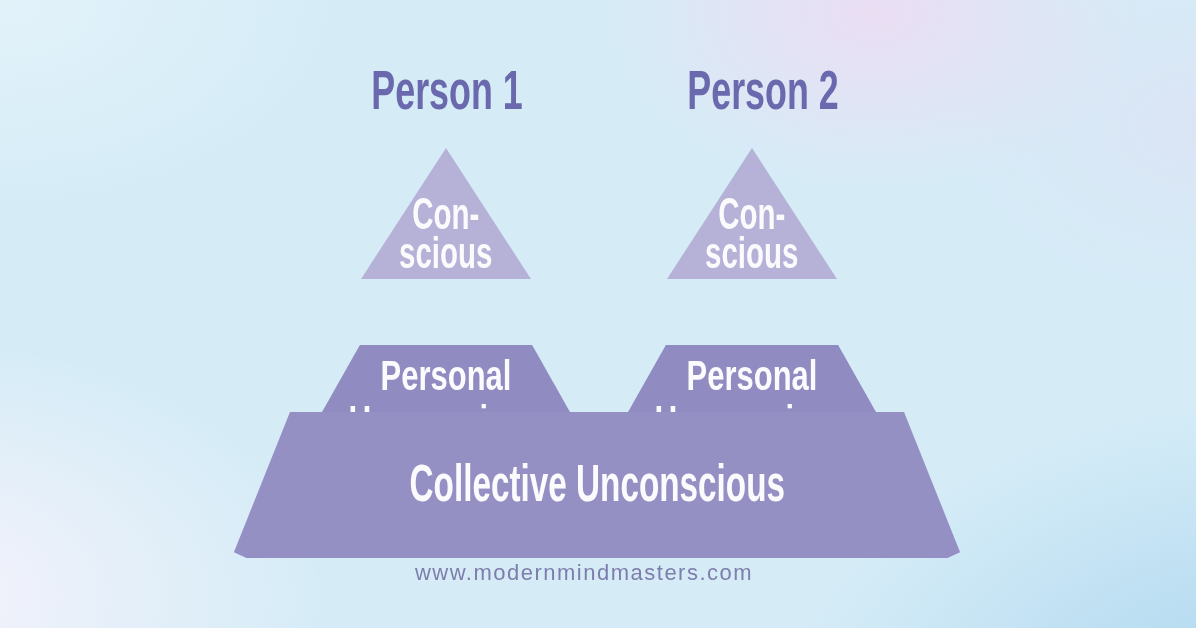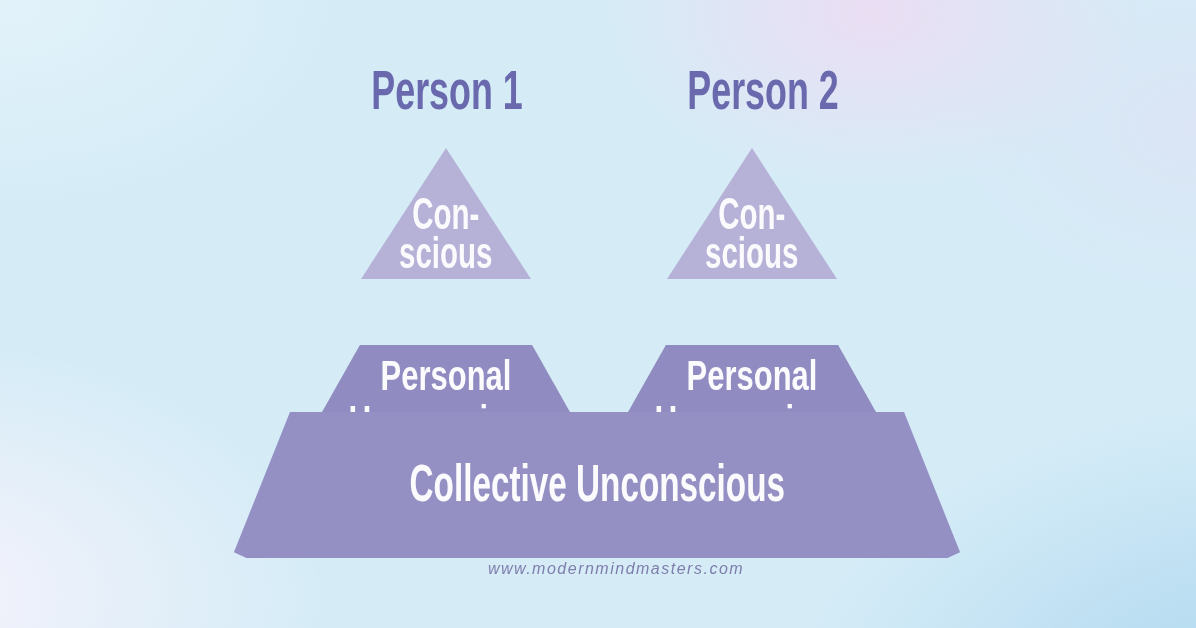--- a/index.html
+++ b/index.html
@@ -97,29 +97,28 @@
   .base .tier-label {
     font-size: 52px;
     line-height: 52px;
     transform: scaleX(0.64);
     padding-bottom: 4px;
   }
 
   
   .watermark {
     position: absolute;
-    left: 616px;
+    left: 584px;
     top: 560px;
     transform: translateX(-50%);
-    font-size: 16px;
+    font-size: 22px;
     letter-spacing: 1.5px;
     font-weight: 400;
     color: var(--watermark, #7e7dac);
     white-space: nowrap;
-    font-style: italic;
   }
 </style>
 </head>
 <body>
 
 <div class="canvas">
 
   <div class="person-title p1">Person 1</div>
 
   <div class="person-title p2">Person 2</div>

